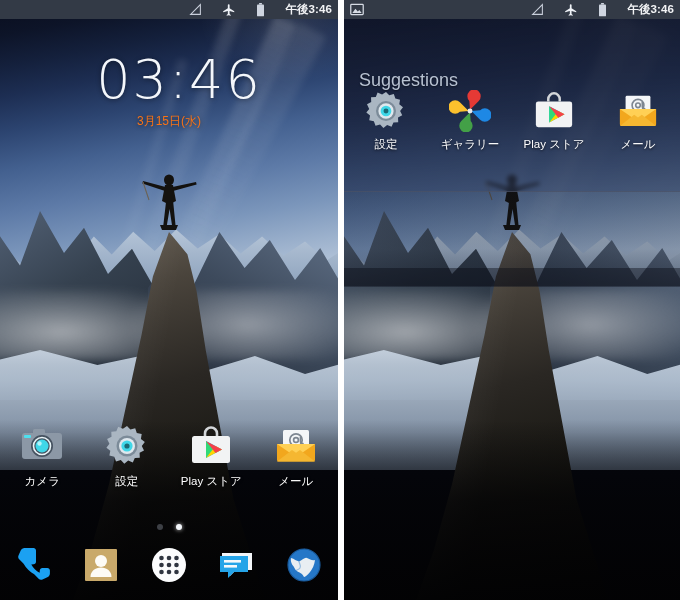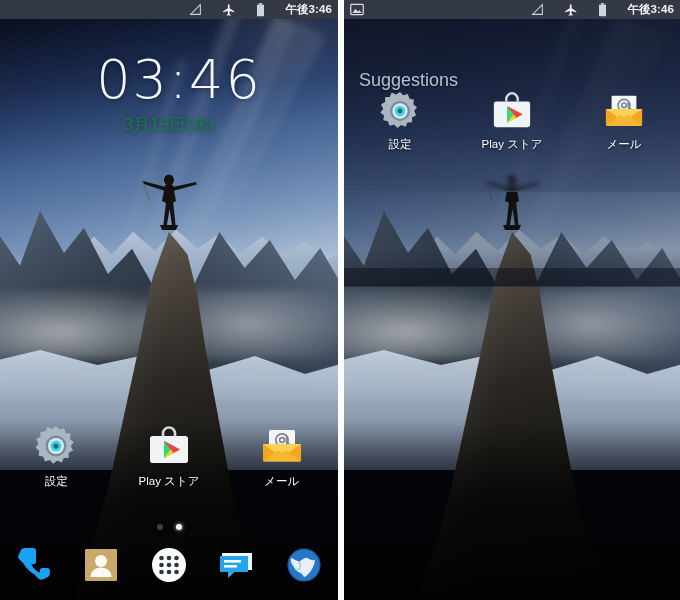--- a/index.html
+++ b/index.html
@@ -99,21 +99,21 @@
 
   
   .clockwrap { position:absolute; top:52px; left:0; right:0; text-align:center; z-index:20; }
   .clock {
     font-size:54px; line-height:56px; color:#f4f7fb; font-weight:200;
     letter-spacing:2px; text-shadow:0 1px 5px rgba(0,0,0,.45);
     font-family:"DejaVu Sans","Liberation Sans",sans-serif;
     padding-left:20px;
   }
   .cdate {
-    margin-top:5px; font-size:17px; color:#15803d; font-weight:400;
+    margin-top:5px; font-size:12px; color:#f97316; font-weight:400;
     text-shadow:0 1px 4px rgba(0,0,0,.5);
   }
 
   
   .approw {
     position:absolute; left:0; right:0; top:424px; z-index:25;
     display:flex; justify-content:space-around; align-items:flex-start;
   }
   .app { width:74px; text-align:center; }
   .app .ic { width:44px; height:44px; margin:0 auto; position:relative; }
@@ -228,20 +228,34 @@
       </div>
     </div>
 
     <div class="clockwrap">
       <div class="clock">03:46</div>
       <div class="cdate">3月15日(水)</div>
     </div>
 
     <div class="approw">
 
+      <div class="app">
+        <div class="ic">
+          <svg width="44" height="44" viewBox="0 0 44 44">
+            <rect x="2" y="9" width="40" height="26" rx="3" fill="#8c98a6"></rect>
+            <rect x="13" y="5" width="12" height="5" rx="1.5" fill="#8c98a6"></rect>
+            <rect x="4" y="11" width="7" height="3" rx="1" fill="#4ee0ef"></rect>
+            <circle cx="22" cy="22" r="11" fill="#465260"></circle>
+            <circle cx="22" cy="22" r="8.5" fill="none" stroke="#e8f4f7" stroke-width="1.6"></circle>
+            <circle cx="22" cy="22" r="6.5" fill="#3fd7e8"></circle>
+            <circle cx="19.5" cy="19.5" r="2.2" fill="#b4f3fa"></circle>
+          </svg>
+        </div>
+        <div class="lb">カメラ</div>
+      </div>
 
       <div class="app">
         <div class="ic">
           <svg width="44" height="44" viewBox="0 0 44 44">
             <path fill="#aab6c2" d="M22 2l3.4 3.6 4.8-1.3 1.6 4.7 4.9 1.1-0.8 4.9 3.9 3-3 3.9 2.2 4.5-4.4 2.3 0.2 5-5 0.3-2 4.6-4.6-2-3.9 3.1-3.5-3.6-4.8 1.4-1.7-4.7-4.9-1.2 0.9-4.9-3.9-3 3-3.9L2.1 15l4.4-2.3-0.2-5 5-0.4 1.9-4.6 4.7 2z"></path>
             <circle cx="22" cy="22" r="10.5" fill="#7c8b99"></circle>
             <circle cx="22" cy="22" r="8" fill="#dfe8ee"></circle>
             <circle cx="22" cy="22" r="5.6" fill="#3fd7e8"></circle>
             <circle cx="22" cy="22" r="2.6" fill="#1b6b76"></circle>
           </svg>
@@ -405,20 +419,32 @@
               <path fill="#aab6c2" d="M22 2l3.4 3.6 4.8-1.3 1.6 4.7 4.9 1.1-0.8 4.9 3.9 3-3 3.9 2.2 4.5-4.4 2.3 0.2 5-5 0.3-2 4.6-4.6-2-3.9 3.1-3.5-3.6-4.8 1.4-1.7-4.7-4.9-1.2 0.9-4.9-3.9-3 3-3.9L2.1 15l4.4-2.3-0.2-5 5-0.4 1.9-4.6 4.7 2z"></path>
               <circle cx="22" cy="22" r="10.5" fill="#7c8b99"></circle>
               <circle cx="22" cy="22" r="8" fill="#dfe8ee"></circle>
               <circle cx="22" cy="22" r="5.6" fill="#3fd7e8"></circle>
               <circle cx="22" cy="22" r="2.6" fill="#1b6b76"></circle>
             </svg>
           </div>
           <div class="lb">設定</div>
         </div>
 
+        <div class="sug">
+          <div class="ic">
+            <svg width="42" height="42" viewBox="0 0 44 44">
+              <path d="M21 21 L21 8 a7 7 0 0 0-14 0 a7 7 0 0 0 7 7 z" fill="#fbc02d" transform="rotate(-45 22 22)"></path>
+              <path d="M23 21 L36 21 a7 7 0 0 0 0-14 a7 7 0 0 0-7 7 z" fill="#e53935" transform="rotate(-45 22 22)"></path>
+              <path d="M23 23 L23 36 a7 7 0 0 0 14 0 a7 7 0 0 0-7-7 z" fill="#1e88e5" transform="rotate(-45 22 22)"></path>
+              <path d="M21 23 L8 23 a7 7 0 0 0 0 14 a7 7 0 0 0 7-7 z" fill="#43a047" transform="rotate(-45 22 22)"></path>
+              <circle cx="22" cy="22" r="2.6" fill="#ffffff" opacity=".9"></circle>
+            </svg>
+          </div>
+          <div class="lb">ギャラリー</div>
+        </div>
 
         <div class="sug">
           <div class="ic">
             <svg width="42" height="42" viewBox="0 0 44 44">
               <rect x="3" y="12" width="38" height="27" rx="2.5" fill="#f2f3f4"></rect>
               <path d="M16 12 V9.5a6 6 0 0 1 12 0V12" fill="none" stroke="#d3d6d9" stroke-width="2.6"></path>
               <path d="M17 17 L33 25.5 L17 34 Z" fill="#00c3f7"></path>
               <path d="M17 17 L26 25.5 L17 34 Z" fill="#31d979"></path>
               <path d="M17 34 L33 25.5 L26.5 22 Z" fill="#ffd400"></path>
               <path d="M17 17 L33 25.5 L26.5 29 Z" fill="#f5404a"></path>

